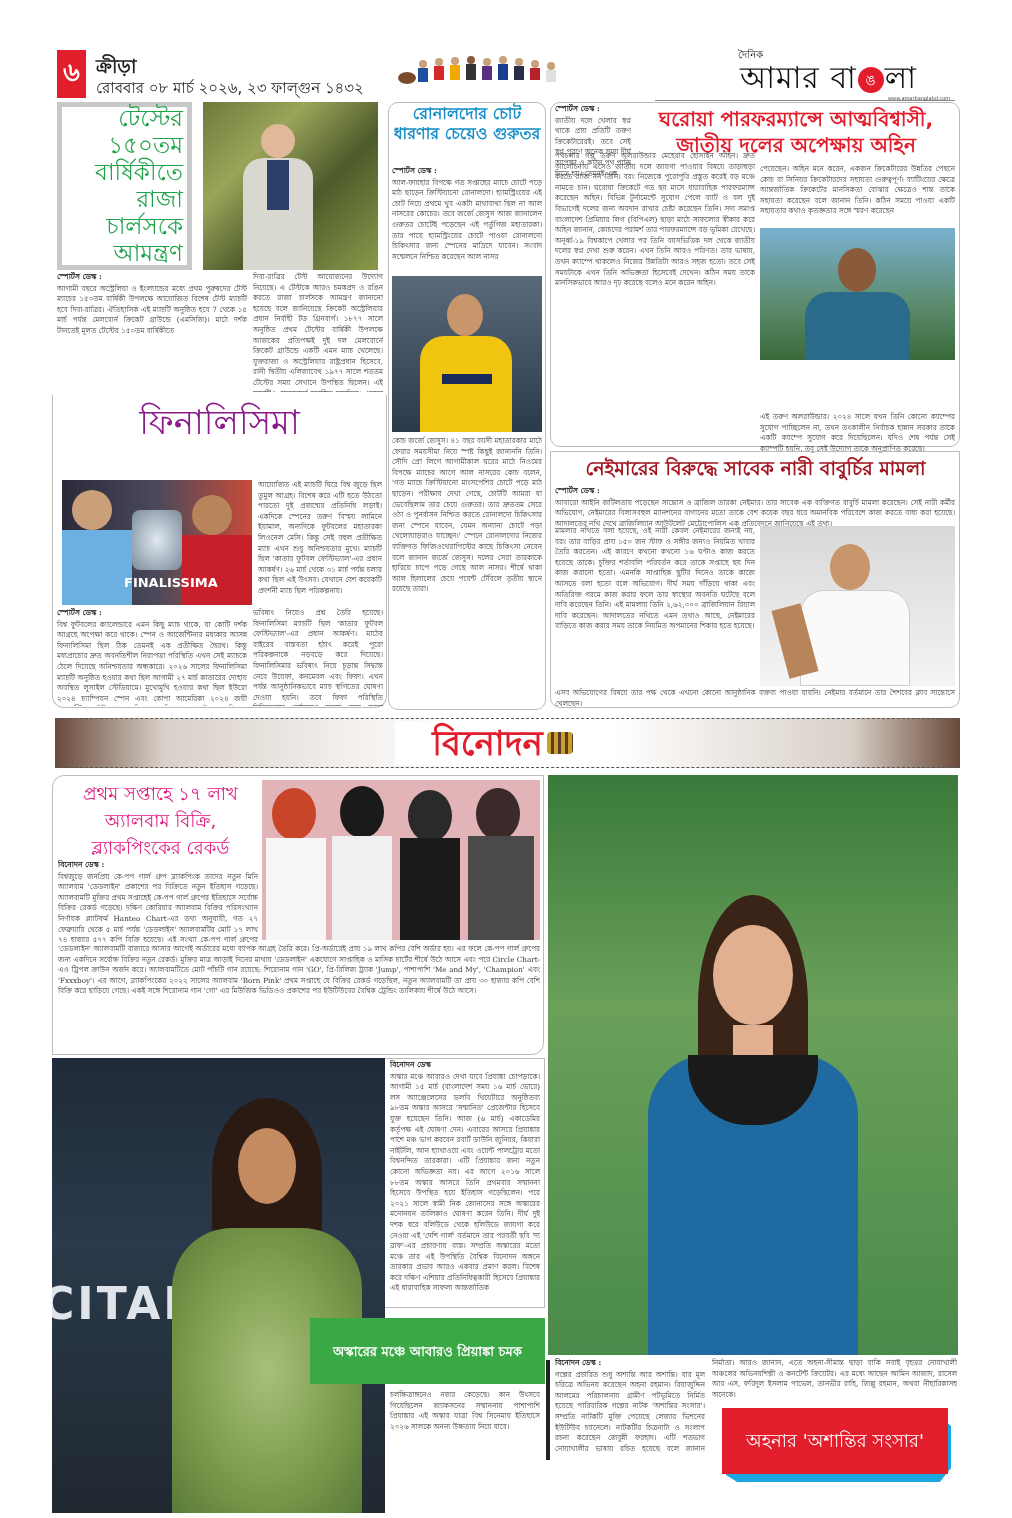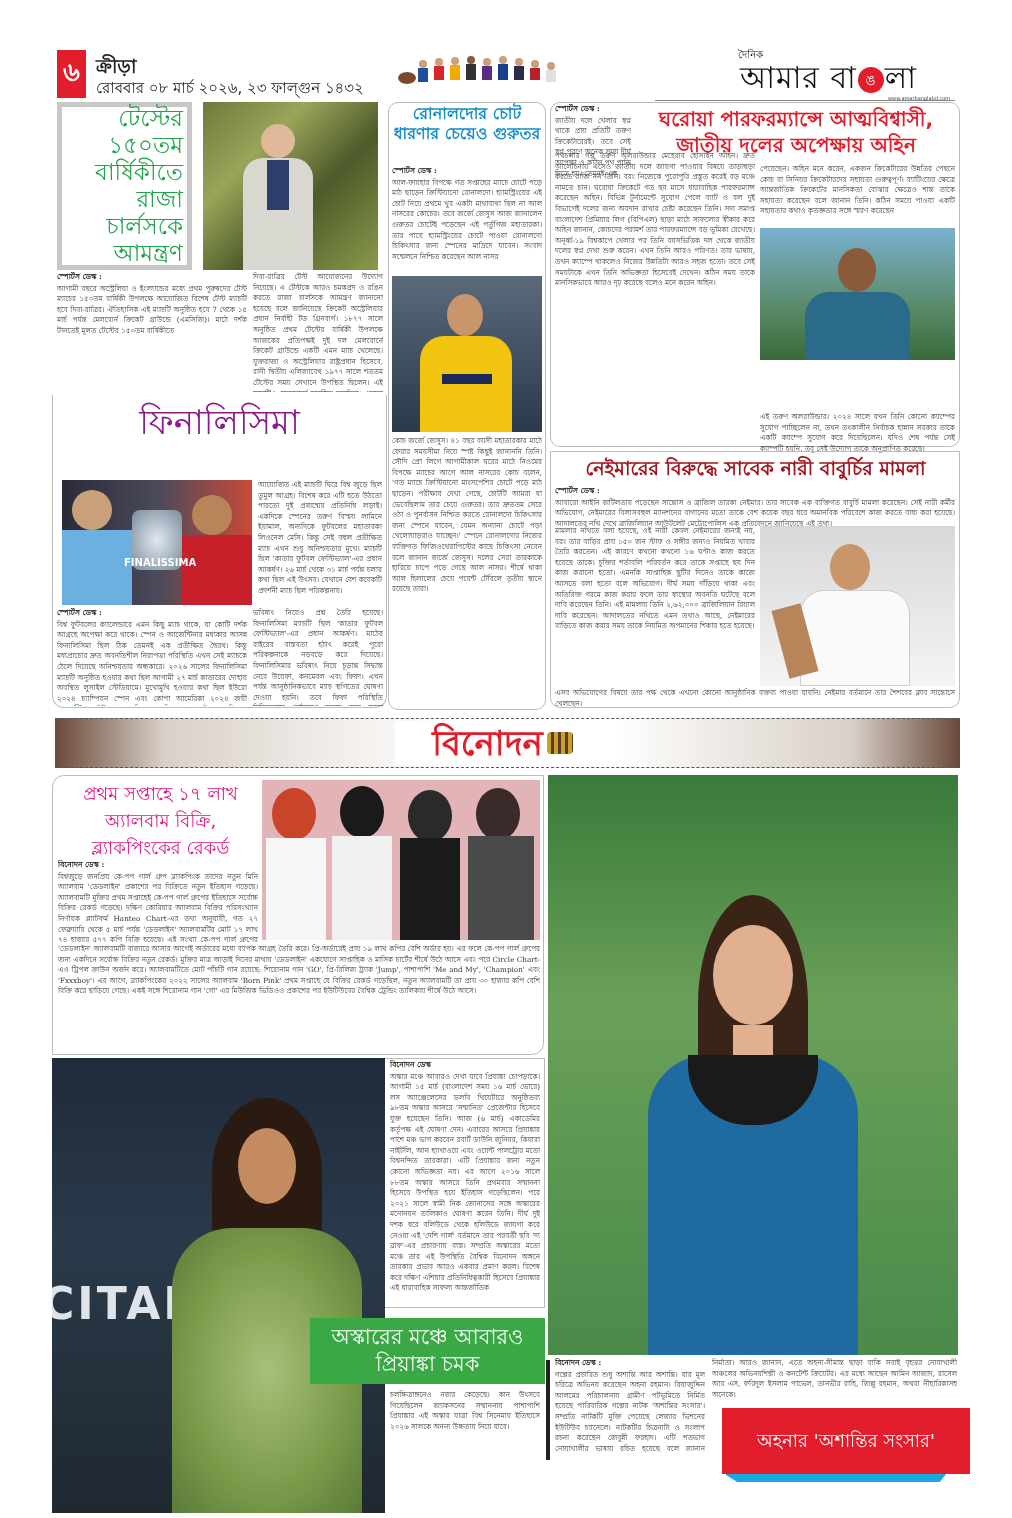--- a/index.html
+++ b/index.html
@@ -84,21 +84,21 @@
 <div class="abs frame" style="left:52px;top:395px;width:335px;height:313px;border-radius:0 0 12px 12px;border-top:none;"></div>
 <div class="abs" style="left:57px;top:400px;width:325px;text-align:center;color:#8b1a8b;font-size:34px;line-height:44px;">
   <div>ফিনালিসিমা</div>
 </div>
 <div class="abs photo" style="left:62px;top:480px;width:190px;height:125px;background:linear-gradient(90deg,#2a2a3a 0%,#4a4a5a 50%,#c94a3a 100%);">
   <div style="position:absolute;left:10px;top:10px;width:40px;height:40px;border-radius:50%;background:#c9a07a;"></div>
   <div style="position:absolute;left:0;top:50px;width:70px;height:75px;background:#6bb0e0;"></div>
   <div style="position:absolute;left:130px;top:15px;width:40px;height:40px;border-radius:50%;background:#b8845a;"></div>
   <div style="position:absolute;left:120px;top:55px;width:70px;height:70px;background:#c8202a;"></div>
   <div style="position:absolute;left:70px;top:30px;width:50px;height:60px;background:radial-gradient(#e0e8f0,#7a8a9a);border-radius:8px;"></div>
-  <div style="position:absolute;left:62px;top:77px;color:#fff;font-size:10px;font-weight:bold;">FINALISSIMA</div>
+  <div style="position:absolute;left:62px;top:95px;color:#fff;font-size:13px;font-weight:bold;">FINALISSIMA</div>
 </div>
 <div class="abs body-text" style="left:258px;top:480px;width:124px;height:128px;">
   <span>আয়োজিত এই ম্যাচটি ঘিরে বিশ্ব জুড়ে ছিল তুমুল আগ্রহ। বিশেষ করে এটি হতে উঠতো পারতো দুই প্রজন্মের প্রতিনিধি লড়াই। একদিকে স্পেনের তরুণ বিস্ময় লামিনে ইয়ামাল, অন্যদিকে ফুটবলের মহাতারকা লিওনেল মেসি। কিন্তু সেই বহুল প্রতীক্ষিত ম্যাচ এখন শুধু অনিশ্চয়তার মুখে। ম্যাচটি ছিল 'কাতার ফুটবল ফেস্টিভ্যাল'-এর প্রধান আকর্ষণ। ২৬ মার্চ থেকে ৩১ মার্চ পর্যন্ত চলার কথা ছিল এই উৎসব। যেখানে বেশ কয়েকটি প্রদর্শনী ম্যাচ ছিল পরিকল্পনায়।</span>
 </div>
 <div class="abs body-text" style="left:57px;top:608px;width:190px;height:98px;">
   <span class="byline">স্পোর্টস ডেস্ক :</span>
   <span>বিশ্ব ফুটবলের ক্যালেন্ডারে এমন কিছু ম্যাচ থাকে, যা কোটি দর্শক আগ্রহে অপেক্ষা করে থাকে। স্পেন ও আর্জেন্টিনার মধ্যকার আসন্ন ফিনালিসিমা ছিল ঠিক তেমনই এক প্রতীক্ষিত দ্বৈরথ। কিন্তু মধ্যপ্রাচ্যের দ্রুত অবনতিশীল নিরাপত্তা পরিস্থিতি এখন সেই ম্যাচকে ঠেলে দিয়েছে অনিশ্চয়তার অন্ধকারে। ২০২৬ সালের ফিনালিসিমা ম্যাচটি অনুষ্ঠিত হওয়ার কথা ছিল আগামী ২৭ মার্চ কাতারের দোহায় অবস্থিত লুসাইল স্টেডিয়ামে। মুখোমুখি হওয়ার কথা ছিল ইউরো ২০২৪ চ্যাম্পিয়ন স্পেন এবং কোপা আমেরিকা ২০২৪ জয়ী আর্জেন্টিনার। ইউরোপ ও দক্ষিণ আমেরিকার সেরা দুই দলকে নিয়ে</span>
 </div>
 <div class="abs body-text" style="left:253px;top:608px;width:130px;height:98px;">
   <span>ভবিষ্যৎ নিয়েও প্রশ্ন তৈরি হয়েছে। ফিনালিসিমা ম্যাচটি ছিল 'কাতার ফুটবল ফেস্টিভ্যাল'-এর প্রধান আকর্ষণ। মাঠের বাইরের বাস্তবতা হঠাৎ করেই পুরো পরিকল্পনাকে নড়বড়ে করে দিয়েছে। ফিনালিসিমার ভবিষ্যৎ নিয়ে চূড়ান্ত সিদ্ধান্ত নেবে উয়েফা, কনমেবল এবং ফিফা। এখন পর্যন্ত আনুষ্ঠানিকভাবে ম্যাচ স্থগিতের ঘোষণা দেওয়া হয়নি। তবে ফিফা পরিস্থিতি নিবিড়ভাবে পর্যবেক্ষণ করছে বলে জানা গেছে।</span>
@@ -192,21 +192,21 @@
   <div style="position:absolute;left:186px;top:70px;width:58px;height:76px;border-radius:50%;background:#c48a60;"></div>
   <div style="position:absolute;left:120px;top:170px;width:190px;height:285px;background:radial-gradient(ellipse at center,#a8c07a 0%,#7a9a4a 60%,#5a7a3a 100%);border-radius:60px 60px 0 0;"></div>
 </div>
 <div class="abs" style="left:385px;top:1058px;width:160px;height:455px;background:#fff;"></div>
 <div class="abs frame" style="left:385px;top:1058px;width:160px;height:250px;border-radius:0 0 0 0;border-left:none;"></div>
 <div class="abs body-text" style="left:390px;top:1060px;width:150px;height:242px;">
   <span class="byline">বিনোদন ডেস্ক</span>
   <span>অস্কার মঞ্চে আবারও দেখা যাবে প্রিয়াঙ্কা চোপড়াকে। আগামী ১৫ মার্চ (বাংলাদেশ সময় ১৬ মার্চ ভোরে) লস অ্যাঞ্জেলেসের ডলবি থিয়েটারে অনুষ্ঠিতব্য ৯৮তম অস্কার আসরে 'সম্মানিত' প্রেজেন্টার হিসেবে যুক্ত হয়েছেন তিনি। আজ (৬ মার্চ) একাডেমির কর্তৃপক্ষ এই ঘোষণা দেন। এবারের আসরে প্রিয়াঙ্কার পাশে মঞ্চ ভাগ করবেন রবার্ট ডাউনি জুনিয়র, কিয়ারা নাইটলি, আন হ্যাথাওয়ে এবং ওয়েন্ট পালট্রোর মতো বিশ্বনন্দিত তারকারা। এটি প্রিয়াঙ্কার জন্য নতুন কোনো অভিজ্ঞতা নয়। এর আগে ২০১৬ সালে ৮৮তম অস্কার আসরে তিনি প্রথমবার সম্মাননা হিসেবে উপস্থিত হয়ে ইতিহাস গড়েছিলেন। পরে ২০২১ সালে স্বামী নিক জোনাসের সঙ্গে অস্কারের মনোনয়ন তালিকাও ঘোষণা করেন তিনি। দীর্ঘ দুই দশক ধরে বলিউডে থেকে হলিউডে জায়গা করে নেওয়া এই 'দেশি গার্ল' বর্তমানে তার পরবর্তী ছবি 'দ্য ব্লাফ'-এর প্রচারণায় ব্যস্ত। সম্প্রতি অস্কারের মতো মঞ্চে তার এই উপস্থিতি বৈশ্বিক বিনোদন অঙ্গনে তারকার প্রভাব আরও একবার প্রমাণ করল। বিশেষ করে দক্ষিণ এশিয়ার প্রতিনিধিত্বকারী হিসেবে প্রিয়াঙ্কার এই ধারাবাহিক সাফল্য আন্তর্জাতিক</span>
 </div>
 <div class="abs" style="left:310px;top:1318px;width:235px;height:66px;background:#3aa845;display:flex;align-items:center;justify-content:center;text-align:center;padding:4px;">
-  <span style="color:#fff;font-size:21px;line-height:27px;">অস্কারের মঞ্চে আবারও প্রিয়াঙ্কা চমক</span>
+  <span style="color:#fff;font-size:13px;line-height:27px;font-weight:bold;">অস্কারের মঞ্চে আবারও প্রিয়াঙ্কা চমক</span>
 </div>
 <div class="abs body-text" style="left:390px;top:1390px;width:150px;height:60px;">
   <span>চলচ্চিত্রাঙ্গনেও নজর কেড়েছে। কান উৎসবে গিয়েছিলেন জ্যাকসনের সম্মাননায় পাশাপাশি প্রিয়াঙ্কার এই অস্কার যাত্রা বিশ্ব সিনেমায় ইতিহাসে ২০২৬ সালকে অনন্য উচ্চতায় নিয়ে যাবে।</span>
 </div>
 
 <div class="abs photo" style="left:548px;top:775px;width:410px;height:580px;background:linear-gradient(180deg,#3a7a3a 0%,#6aa05a 40%,#4a8a4a 100%);">
   <div style="position:absolute;left:150px;top:120px;width:110px;height:220px;border-radius:50% 50% 20px 20px;background:#3a2418;"></div>
   <div style="position:absolute;left:165px;top:150px;width:80px;height:100px;border-radius:50%;background:#e0b090;"></div>
   <div style="position:absolute;left:185px;top:250px;width:40px;height:30px;background:#e0b090;"></div>
   <div style="position:absolute;left:100px;top:280px;width:210px;height:300px;background:#1f6aa0;border-radius:60px 60px 0 0;"></div>
@@ -214,15 +214,15 @@
 </div>
 <div class="abs" style="left:546px;top:1360px;width:4px;height:100px;background:#222;"></div>
 <div class="abs body-text" style="left:555px;top:1358px;width:150px;height:95px;">
   <span class="byline">বিনোদন ডেস্ক :</span>
   <span>গল্পের প্রচারিত শুধু অশান্তি আর অশান্তি। যার মূল চরিত্রে অভিনয় করেছেন অহনা রহমান। রিয়াজুদ্দিন আলমের পরিচালনায় গ্রামীণ পটভূমিতে নির্মিত হয়েছে পারিবারিক গল্পের নাটক 'অশান্তির সংসার'। সম্প্রতি নাটকটি মুক্তি পেয়েছে লেজার ভিশনের ইউটিউব চ্যানেলে। নাটকটির চিত্রনাট্য ও সংলাপ রচনা করেছেন জেবুন্নী ফরহাদ। এটি শতভাগ নোয়াখালীর ভাষায় রচিত হয়েছে বলে জানান নির্মাতা। নাটকে অহনা রহমানের বিপরীতে আছেন রাশেদ সীমান্ত। দু'জন মূলত বরিশাল অঞ্চলের হলেও নোয়াখালীর ভাষায় দারুণ অভিনয় করেছেন। এমনটাই জানান</span>
 </div>
 <div class="abs body-text" style="left:712px;top:1358px;width:245px;height:42px;">
   <span>নির্মাতা। আরও জানান, এতে অহনা-সীমান্ত ছাড়া বাকি সবাই বৃহত্তর নোয়াখালী অঞ্চলের অভিনয়শিল্পী ও কনটেন্ট ক্রিয়েটর। এর মধ্যে আছেন আমিন আজাদ, রাসেল আর এস, ফরিদুল ইসলাম পাভেল, তানভীর রাহি, জিল্লু রহমান, অথবা নীহারিকাসহ অনেকে।</span>
 </div>
 <div class="abs" style="left:726px;top:1412px;width:225px;height:70px;background:#1aa6e0;clip-path:polygon(0 0,93% 0,100% 20%,100% 80%,95% 100%,5% 100%,0 90%);"></div>
-<div class="abs" style="left:722px;top:1408px;width:248px;height:66px;background:#e31e2c;display:flex;align-items:center;justify-content:center;text-align:center;padding:4px;">
+<div class="abs" style="left:722px;top:1408px;width:226px;height:66px;background:#e31e2c;display:flex;align-items:center;justify-content:center;text-align:center;padding:4px;">
   <span style="color:#fff;font-size:18px;line-height:26px;">অহনার 'অশান্তির সংসার'</span>
 </div>
 
 </body></html>

